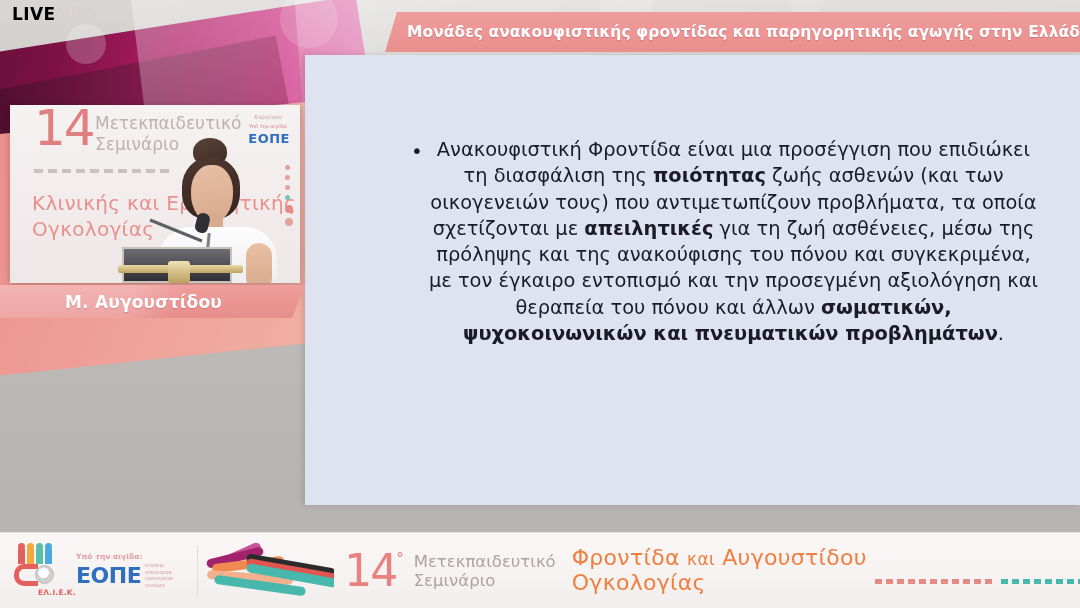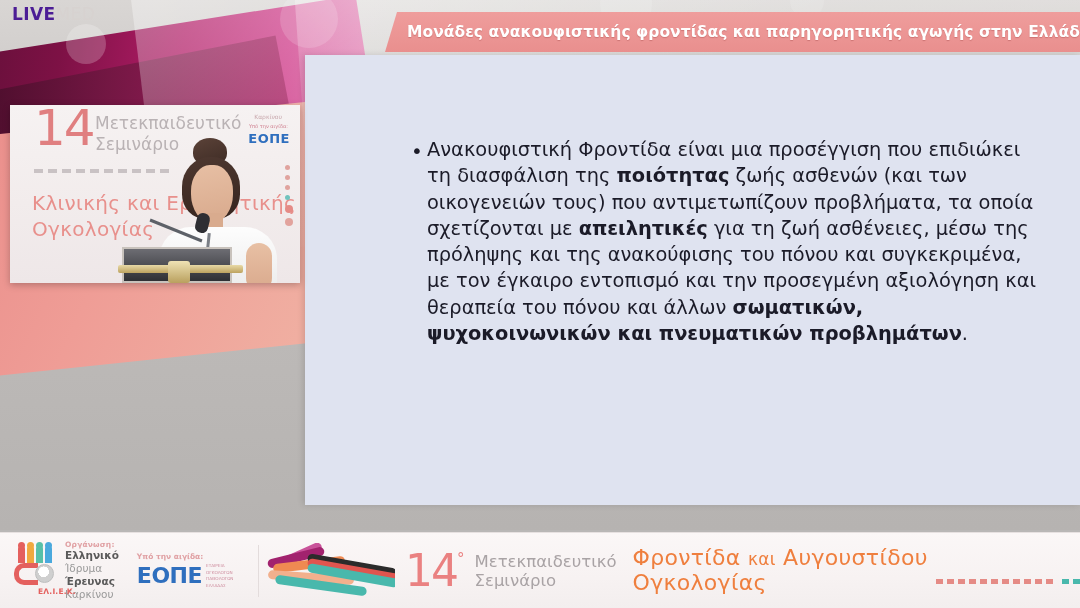--- a/index.html
+++ b/index.html
@@ -61,21 +61,21 @@
   .b2 { left: 280px; top: -10px; width: 58px; height: 58px; background: rgba(255,255,255,.16); }
   .b3 { left: 600px; top: -22px; width: 52px; height: 52px; background: rgba(255,255,255,.14); }
   .b4 { left: 790px; top: -16px; width: 34px; height: 34px; background: rgba(255,255,255,.13); }
 
   
   .livemed {
     position: absolute; left: 12px; top: 6px;
     font-size: 17px; letter-spacing: .4px; line-height: 1;
     z-index: 40; user-select: none;
   }
-  .livemed .live { color: #4c1d95; font-weight: 700; }
+  .livemed .live { color: #000000; font-weight: 700; }
   .livemed .med  { color: #d7d2d0; font-weight: 400; }
 
   
   .title-ribbon {
     position: absolute; left: 385px; top: 12px;
     width: 695px; height: 40px;
     background: linear-gradient(180deg,#ef9d9c 0%, #e98f8e 100%);
     z-index: 30;
     clip-path: polygon(12px 0, 100% 0, 100% 100%, 0 100%);
     box-shadow: 0 2px 5px rgba(0,0,0,.16);
@@ -113,21 +113,21 @@
     line-height: 1.355;
   }
   .bullet-dot {
     flex: 0 0 auto;
     width: 16px;
     font-size: 20px;
     line-height: 1.3;
     color: #1b1b28;
     margin-top: 1px;
   }
-  .bullet-text { flex: 1 1 auto; max-width: 640px; }
+  .bullet-text { flex: 1 1 auto; max-width: 640px; text-align: center; }
   .bullet-text b { font-weight: 700; }
 
   
   .video {
     position: absolute; left: 10px; top: 105px;
     width: 290px; height: 178px;
     z-index: 25;
     overflow: hidden;
     background: #efe9ea;
     box-shadow: 0 2px 7px rgba(0,0,0,.25);
@@ -408,47 +408,44 @@
     <div class="p-body"></div>
     <div class="p-arm"></div>
     <div class="p-mic-stick"></div>
     <div class="podium-mic2"></div>
     <div class="p-mic-head"></div>
     <div class="podium"></div>
     <div class="podium-bar"></div>
     <div class="podium-knob"></div>
   </div>
 
+  <div class="name-ribbon">
+    <div class="name-sheen"></div>
+    <div class="txt">Μ. Αυγουστίδου</div>
+  </div>
 
   <div class="banner">
 
     <div class="eliek">
       <div class="eliek-mark">
         <div class="el-heads">
             <i></i>
             <i></i>
             <i></i>
             <i></i>
           </div>
         <div class="el-people">
             <i></i>
             <i></i>
             <i></i>
             <i></i>
           </div>
         <div class="el-body"></div>
         <div class="el-circle"></div>
         <div class="el-name">ΕΛ.Ι.Ε.Κ.</div>
-      </div>
-      <div class="eliek-text">
-        <div class="eliek-label">Οργάνωση:</div>
-        <div class="eliek-l1">Ελληνικό</div>
-        <div class="eliek-l2">Ίδρυμα</div>
-        <div class="eliek-l3">Έρευνας</div>
-        <div class="eliek-l4">Καρκίνου</div>
       </div>
     </div>
 
     <div class="eope">
       <div class="eope-label">Υπό την αιγίδα:</div>
       <div class="eope-row">
         <div class="eope-mark">ΕΟΠΕ</div>
         <div class="eope-sub">ΕΤΑΙΡΕΙΑ ΟΓΚΟΛΟΓΩΝ ΠΑΘΟΛΟΓΩΝ ΕΛΛΑΔΑΣ</div>
       </div>
     </div>

